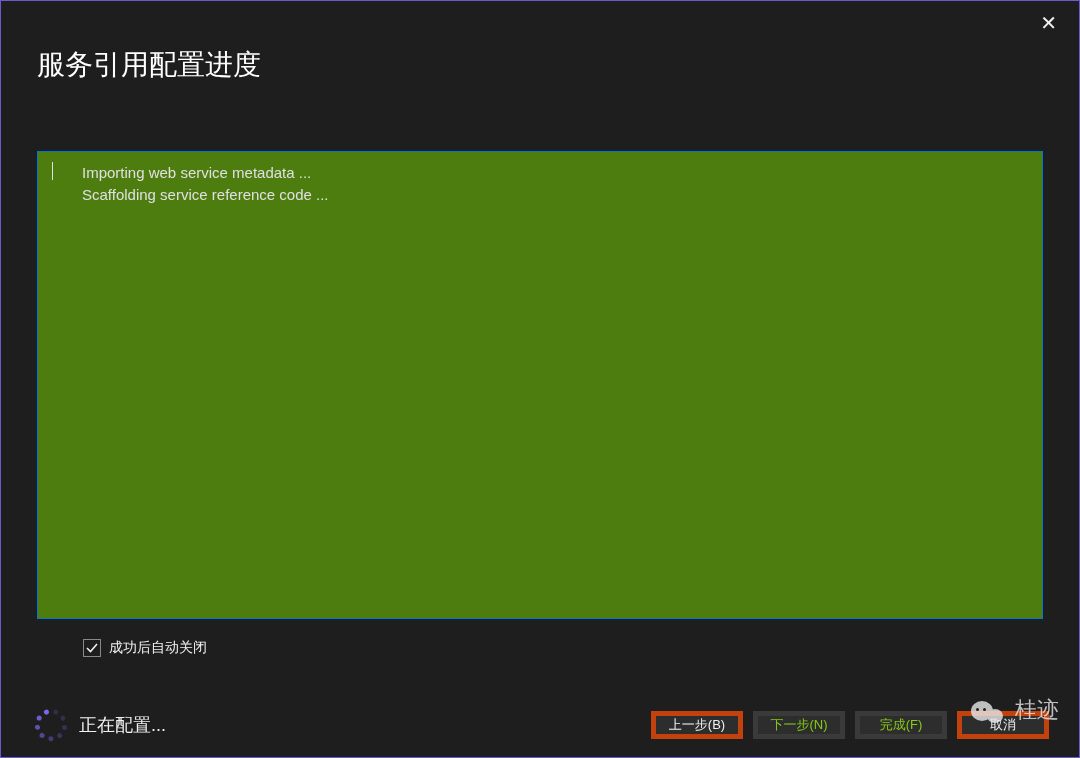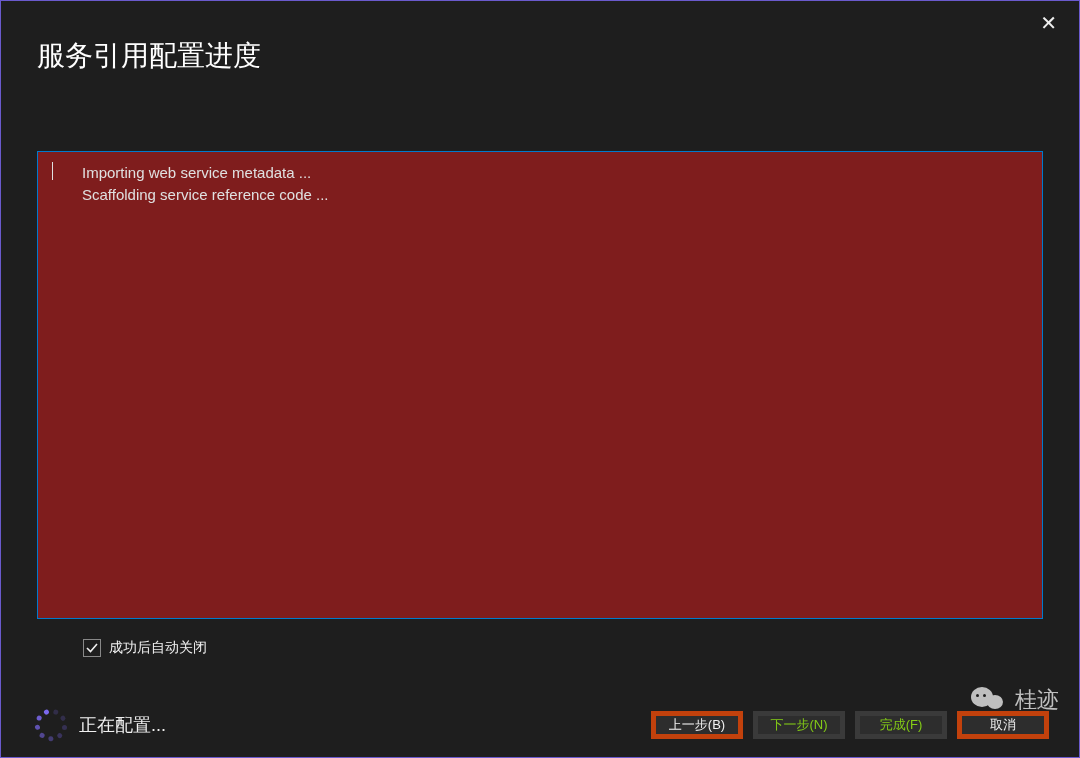--- a/index.html
+++ b/index.html
@@ -23,30 +23,30 @@
       right: 10px;
       font-size: 20px;
       color: #f0f0f0;
       cursor: pointer;
       padding: 4px 12px;
     }
     .dialog-title {
       font-size: 28px;
       font-weight: 300;
       color: #ffffff;
-      padding: 36px 0 0 36px;
+      padding: 45px 0 0 36px;
     }
     .log-panel {
       position: absolute;
       top: 150px;
       left: 36px;
       right: 36px;
       height: 468px;
       border: 1px solid #007acc;
-      background: #7f1d1d;
+      background: #4d7c0f;
       padding: 10px 14px;
     }
     .log-line {
       font-size: 15px;
       color: #e0e0e0;
       line-height: 22px;
       font-weight: 300;
     }
     .log-line .indent {
       display: inline-block;
@@ -135,23 +135,23 @@
       justify-content: center;
     }
     .btn.disabled {
       color: #84cc16;
       border-color: #3a3a3a;
       cursor: default;
     }
     .watermark {
       position: absolute;
       right: 20px;
-      bottom: 42px;
-      display: flex;
-      align-items: flex-start;
+      bottom: 32px;
+      display: flex;
+      align-items: flex-end;
       gap: 12px;
       opacity: 0.8;
       pointer-events: none;
     }
     .wm-icon {
       width: 32px;
       height: 26px;
       position: relative;
     }
     .wm-bubble {

